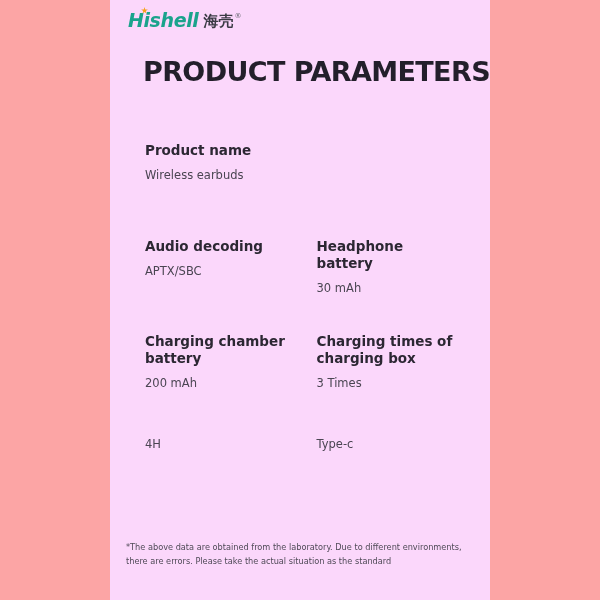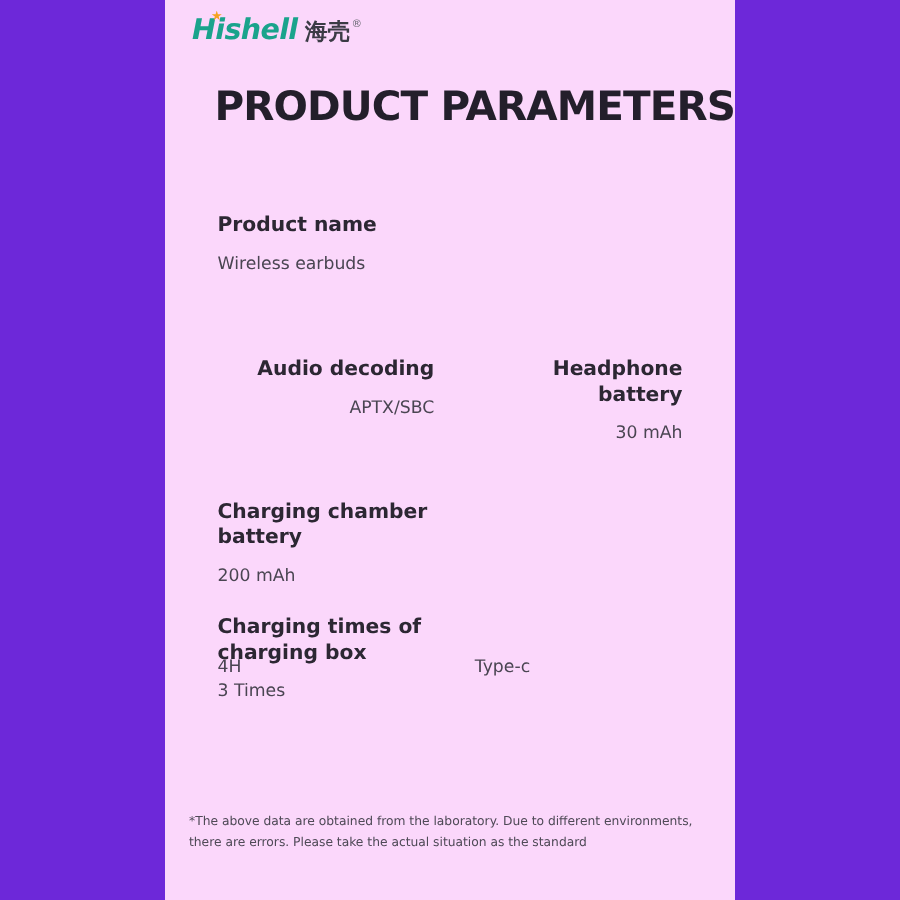--- a/index.html
+++ b/index.html
@@ -11,21 +11,21 @@
     height: 600px;
     background: #ffffff;
     font-family: "Liberation Sans", sans-serif;
     overflow: hidden;
   }
 
   .canvas {
     position: relative;
     width: 600px;
     height: 600px;
-    background: #6d28d9;
+    background: #fca5a5;
   }
 
   
   .panel {
     position: absolute;
     left: 110px;
     top: 0;
     width: 380px;
     height: 600px;
     background: #fbd7fb;
@@ -98,22 +98,22 @@
     left: 35px;
     top: 142px;
     width: 310px;
   }
   .spec-row {
     display: flex;
     align-items: flex-start;
     gap: 19px;
   }
   .spec-row.r1 { height: 96px; }
-  .spec-row.r2 { height: 95px; text-align: right; }
-  .spec-row.r3 { height: 95px; flex-direction: column; }
+  .spec-row.r2 { height: 95px; }
+  .spec-row.r3 { height: 95px; }
   .spec-row.r4 { height: 70px; }
 
   .spec-cell {
     width: 175px;
     box-sizing: border-box;
     padding-right: 8px;
   }
   .spec-cell.col2 {
     width: 160px;
     padding-right: 0;

